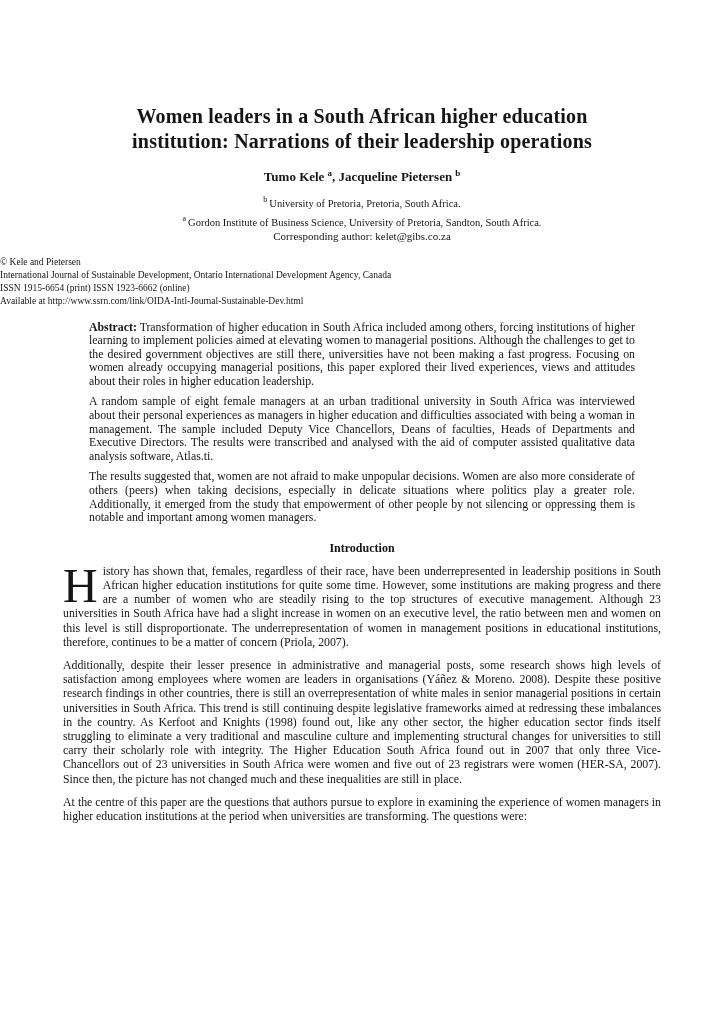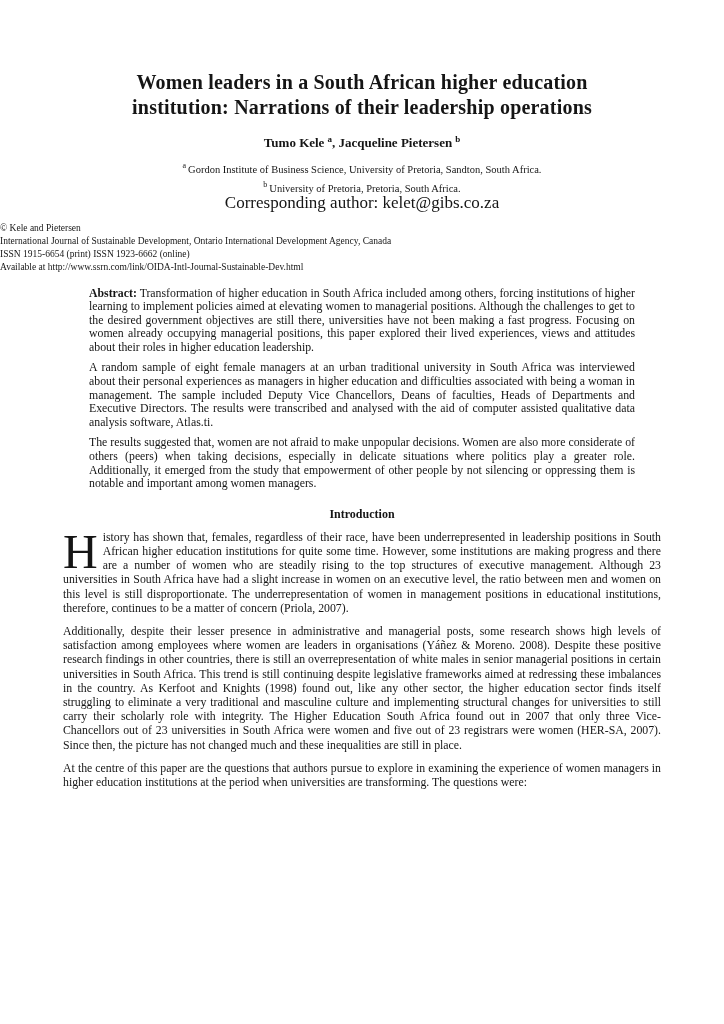--- a/index.html
+++ b/index.html
@@ -15,22 +15,21 @@
   }
   .page {
     position: relative;
     width: 724px;
     height: 1024px;
     overflow: hidden;
     background: #ffffff;
   }
   .head {
     text-align: center;
-    padding-top: 56px;
-    margin-top: 14px;
+    padding-top: 104px;
   }
   .title {
     margin: 0;
     font-size: 20px;
     font-weight: bold;
     line-height: 25px;
     letter-spacing: 0.2px;
   }
   .title .tline { display: block; }
   .authors {
@@ -45,21 +44,21 @@
   .affils {
     margin-top: 7px;
     font-size: 10.5px;
     line-height: 15px;
   }
   .affils sup {
     font-size: 8px;
     margin-right: 2px;
   }
   .corresponding {
-    font-size: 17px;
+    font-size: 11px;
     line-height: 15px;
   }
   .imprint {
     margin-top: 12px;
     font-size: 9.5px;
     line-height: 12.8px;
     text-align: left;
   }
   .abstract {
     width: 546px;
@@ -107,24 +106,24 @@
       <span class="tline">Women leaders in a South African higher education</span>
       <span class="tline">institution: Narrations of their leadership operations</span>
     </h1>
 
     <div class="authors">
       <span>Tumo Kele</span><sup>a</sup><span>, </span><span>Jacqueline Pietersen</span><sup>b</sup>
     </div>
 
     <div class="affils">
       <div>
-        <sup>a</sup><span>Gordon Institute of Business Science, University of Pretoria, Sandton, South Africa.</span>
+        <sup>b</sup><span>University of Pretoria, Pretoria, South Africa.</span>
       </div>
       <div>
-        <sup>b</sup><span>University of Pretoria, Pretoria, South Africa.</span>
+        <sup>a</sup><span>Gordon Institute of Business Science, University of Pretoria, Sandton, South Africa.</span>
       </div>
       <div class="corresponding">Corresponding author: kelet@gibs.co.za</div>
     </div>
 
     <div class="imprint">
       <div>©  Kele and Pietersen</div>
       <div>International Journal of Sustainable Development, Ontario International Development Agency, Canada</div>
       <div>ISSN 1915-6654 (print) ISSN 1923-6662 (online)</div>
       <div>Available at http://www.ssrn.com/link/OIDA-Intl-Journal-Sustainable-Dev.html</div>
     </div>

